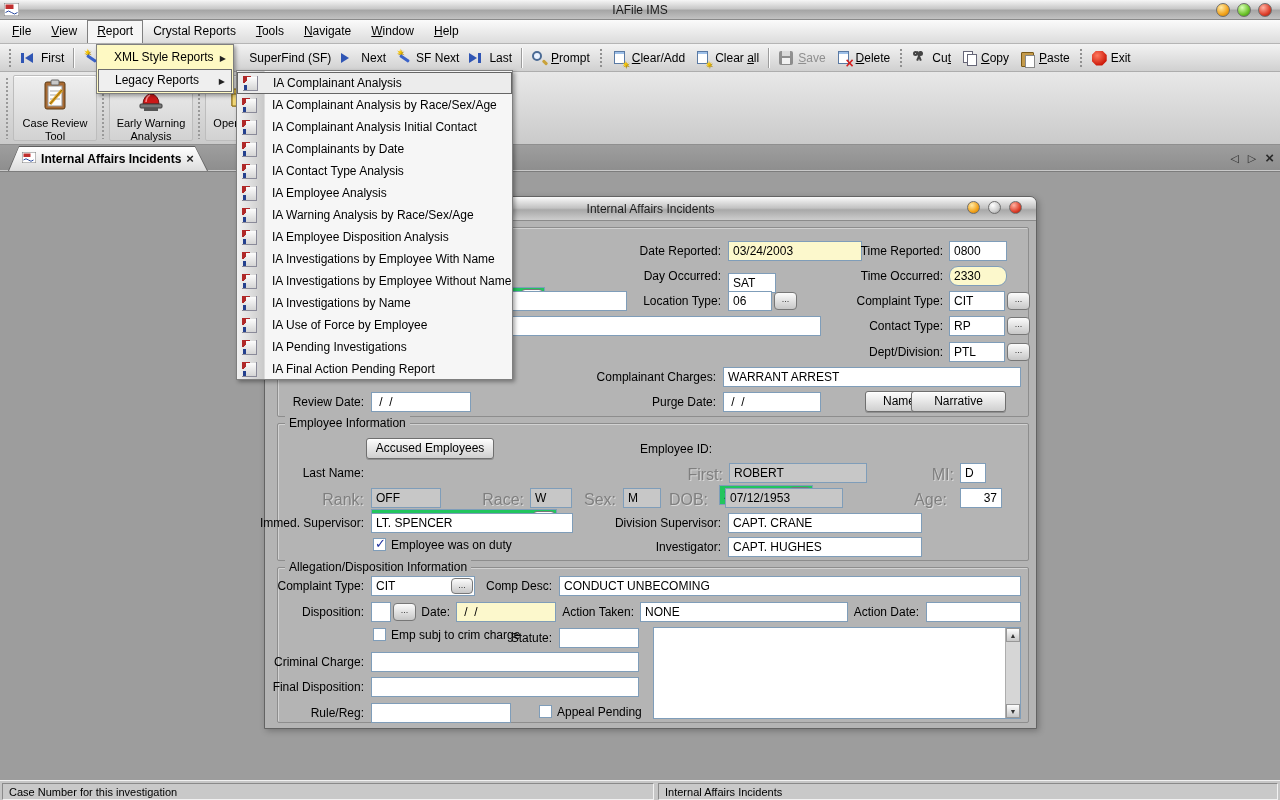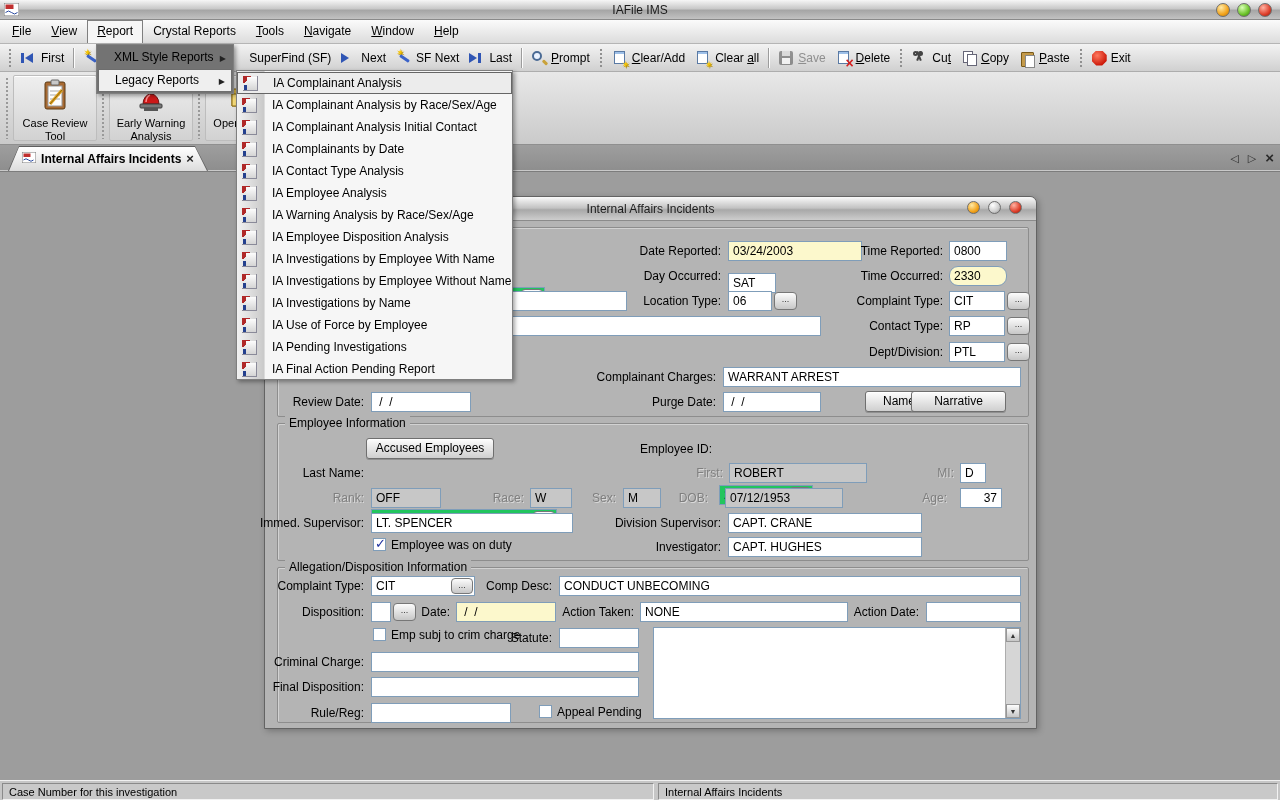--- a/index.html
+++ b/index.html
@@ -113,21 +113,21 @@
     box-shadow:2px 2px 6px rgba(0,0,0,.25); }
   .dlg-title { position:absolute; left:0; top:0; right:0; height:24px; border-radius:6px 6px 0 0;
     background:linear-gradient(#fafafa,#c2c2c2 48%,#a8a8a8 56%,#cdcdcd); border-bottom:1px solid #8b8b8b; }
   .dlg-title .dtext { position:absolute; left:0; right:0; top:5px; text-align:center; font-size:12px; color:#1c1c1c; }
   .dlg-btns { position:absolute; right:14px; top:4px; display:flex; gap:8px; }
 
   .gbox { position:absolute; border:1px solid #8d8d8d; border-radius:2px; box-shadow:inset 1px 1px 0 rgba(255,255,255,.4); }
   .legend { position:absolute; font-size:12px; background:#b4b4b4; padding:0 4px; z-index:2; }
 
   .lbl { position:absolute; font-size:12px; white-space:nowrap; text-align:right; }
-  .dlbl { position:absolute; font-size:12px; white-space:nowrap; text-align:center; color:#7f7f7f; text-shadow:1px 1px 0 #d9d9d9; }
+  .dlbl { position:absolute; font-size:16px; white-space:nowrap; text-align:center; color:#7f7f7f; text-shadow:1px 1px 0 #d9d9d9; }
 
   .fld { position:absolute; height:20px; background:#fff; border:1px solid #7f9db9;
     font-family:"Liberation Sans","DejaVu Sans",sans-serif; font-size:12px; padding:1px 4px; color:#000; }
   .fld.y { background:#fcf8cc; }
   .fld.g { background:#c7c7c7; }
   .fld.ra { text-align:right; }
 
   .combo { position:absolute; height:20px; background:#fff; border:1px solid #7f9db9; display:flex; align-items:center; }
   .combo.y { background:#22c55e;margin-top:46px; }
   .combo .cin { flex:1; min-width:0; border:0; background:transparent; font-family:"Liberation Sans","DejaVu Sans",sans-serif; font-size:12px; padding:1px 4px; }
@@ -148,21 +148,21 @@
   .cblabel { position:absolute; font-size:12px; white-space:nowrap; }
 
   .narr { position:absolute; background:#fff; border:1px solid #7f9db9; }
   .sb { position:absolute; right:0; top:0; bottom:0; width:15px; background:#d6d6d6; border-left:1px solid #adadad; }
   .sb .up,.sb .dn { position:absolute; left:0; right:0; height:14px; background:linear-gradient(#fdfdfd,#c6c6c6);
     border:1px solid #979797; text-align:center; font-size:7px; line-height:13px; color:#333; }
   .sb .up { top:0; } .sb .dn { bottom:0; }
   .sb .up::before { content:"▲"; } .sb .dn::before { content:"▼"; }
 
   
-  .dropdown { position:absolute; left:96px; top:44px; width:138px; height:50px; background:#737373;
+  .dropdown { position:absolute; left:96px; top:44px; width:138px; height:50px; background:#fef9c3;
     border:1px solid #7f7f7f; box-shadow:2px 2px 4px rgba(0,0,0,.35); z-index:40; padding:1px; }
   .ditem { position:relative; height:23px; line-height:23px; padding-left:16px; font-size:12px; white-space:nowrap; }
   .ditem .arrow { position:absolute; right:6px; top:0; }
   .arrow::before { content:"▶"; font-size:8px; color:#222; }
   .ditem.hl { border:1px solid #6e6e6e; line-height:21px; background:#efefef; }
 
   .submenu { position:absolute; left:236px; top:70px; width:277px; height:310px; background:#f6f6f6;
     border:1px solid #7f7f7f; box-shadow:2px 2px 4px rgba(0,0,0,.35); z-index:41; padding-top:1px; }
   .submenu::before { content:""; position:absolute; left:0; top:0; bottom:0; width:27px;
     background:linear-gradient(90deg,#f2f2f2,#c9c9c9); border-right:1px solid #dcdcdc; }

